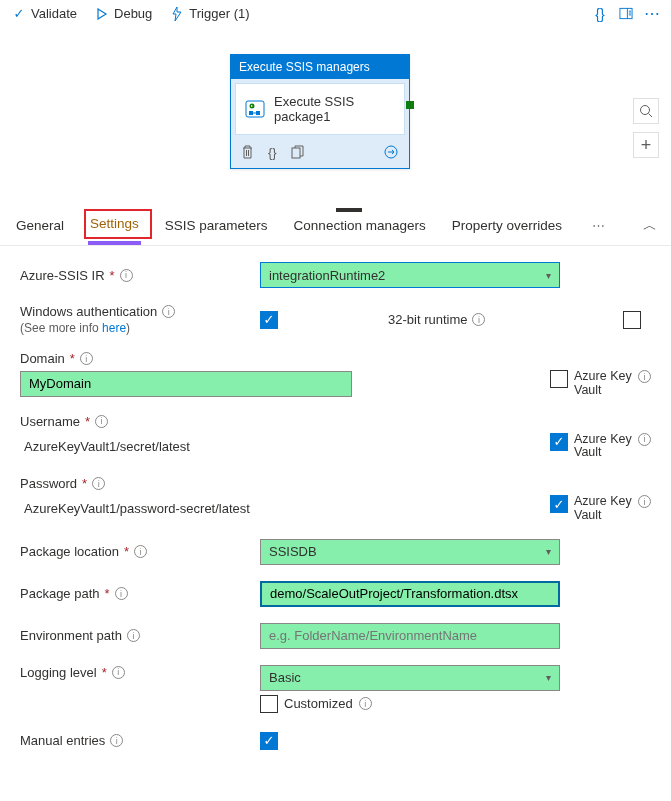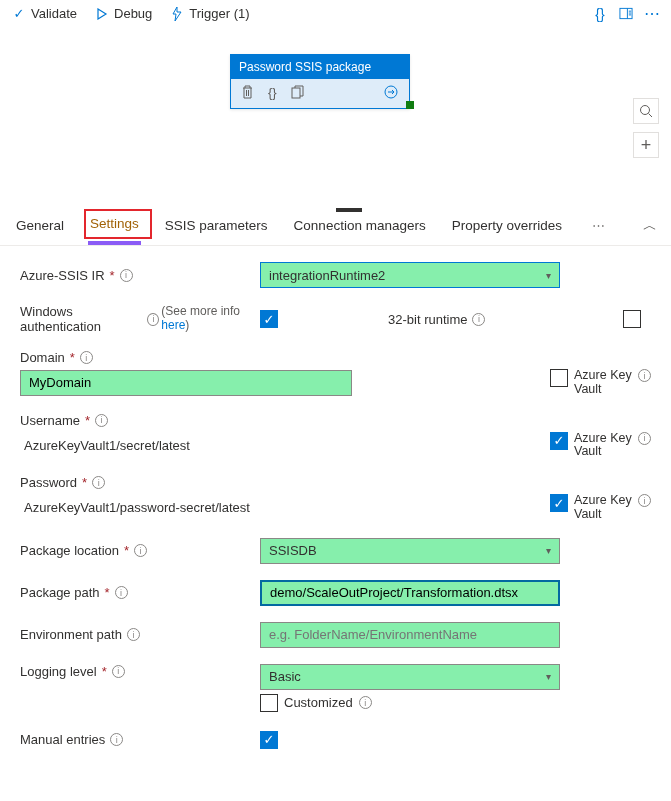--- a/index.html
+++ b/index.html
@@ -80,21 +80,34 @@
           <line x1="10.5" y1="7" x2="13" y2="7" stroke="#0078d4"></line>
           <line x1="10.5" y1="9" x2="13" y2="9" stroke="#0078d4"></line>
         </svg>
     </span>
     <span class="toolbar-icon" style="color:#0078d4;font-size:16px">⋯</span>
   </div>
 </div>
 
 <div class="canvas">
   <div class="activity">
-    <div class="activity-header">Password SSIS package</div>
+    <div class="activity-header">Execute SSIS managers</div>
+    <div class="activity-body">
+      <span class="activity-icon">
+        <svg width="22" height="22" viewBox="0 0 22 22">
+            <rect x="2" y="3" width="18" height="16" rx="2" fill="#fff" stroke="#0078d4"></rect>
+            <circle cx="8" cy="8" r="2.5" fill="#107c10"></circle>
+            <path d="M7 7 L9 8 L7 9 Z" fill="#fff"></path>
+            <rect x="5" y="13" width="4" height="4" fill="#0078d4"></rect>
+            <rect x="12" y="13" width="4" height="4" fill="#0078d4"></rect>
+            <line x1="9" y1="15" x2="12" y2="15" stroke="#0078d4"></line>
+          </svg>
+      </span>
+      <span>Execute SSIS package1</span>
+    </div>
     <div class="activity-footer">
       <span>
         <svg width="13" height="14" viewBox="0 0 13 14">
             <path d="M2 3 L11 3 M4 3 L4 1 L9 1 L9 3 M3 3 L3 13 L10 13 L10 3 M5.5 5 L5.5 11 M7.5 5 L7.5 11" fill="none" stroke="#605e5c"></path>
           </svg>
       </span>
       <span style="font-size:13px;color:#605e5c">{}</span>
       <span>
         <svg width="13" height="14" viewBox="0 0 13 14">
             <rect x="1" y="3" width="8" height="10" fill="none" stroke="#605e5c"></rect>
@@ -141,21 +154,21 @@
       <span class="req">*</span>
       <span class="info-icon">i</span>
     </div>
     <div class="select blue wide">
       <span>integrationRuntime2</span>
       <span class="chev">▾</span>
     </div>
   </div>
 
   <div class="row">
-    <div class="label" style="flex-direction:row;align-items:flex-start;gap:2px">
+    <div class="label" style="flex-direction:column;align-items:flex-start;gap:2px">
       <div style="display:flex;gap:5px;align-items:center">
         <span>Windows authentication</span>
         <span class="info-icon">i</span>
       </div>
       <div class="sub">
         <span>(See more info </span><a href="#">here</a><span>)</span>
       </div>
     </div>
     <span class="checkbox checked">✓</span>
     <div style="margin-left:110px;display:flex;align-items:center;gap:5px">

